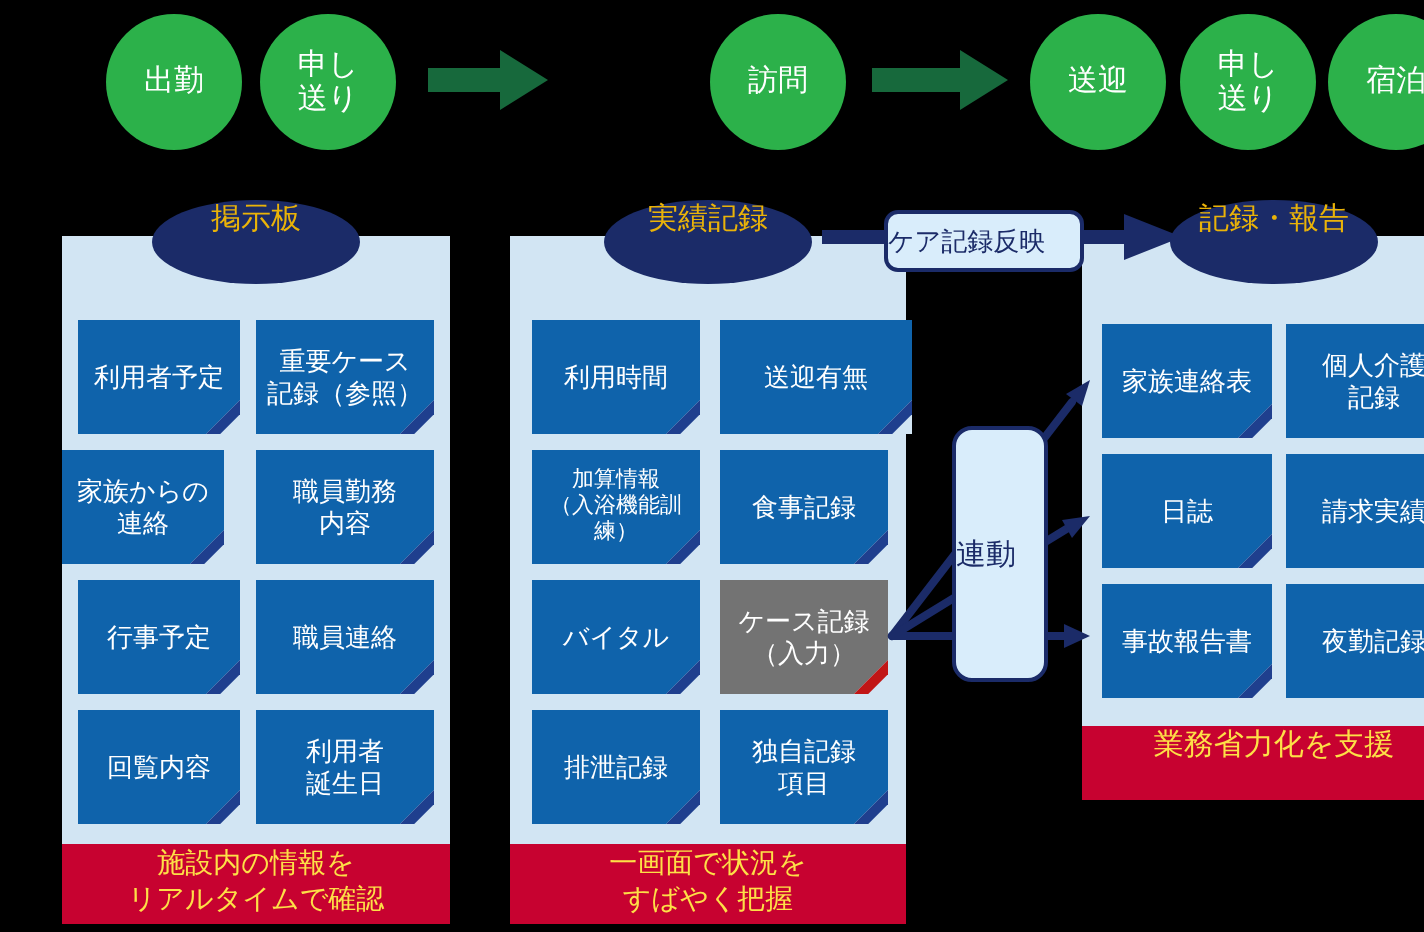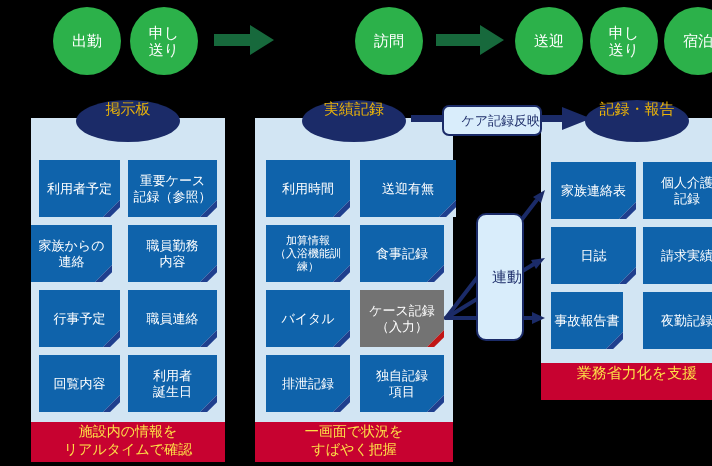--- a/index.html
+++ b/index.html
@@ -39,21 +39,21 @@
   .box.highlight::after{background:#c11616;}
   .footer{
     position:absolute;left:0;right:0;bottom:0;height:40px;background:#c70230;color:#fde047;
     display:flex;align-items:flex-start;justify-content:center;text-align:center;
     font-size:14px;line-height:1.3;white-space:pre-line;
   }
   .footer.single{height:37px;font-size:15px;}
   
   .chip{
     position:absolute;background:#d9edfb;border:2px solid #1b2b68;color:#1b2b68;
-    display:flex;align-items:center;justify-content:flex-end;z-index:4;
+    display:flex;align-items:center;justify-content:flex-start;z-index:4;
   }
   #care-chip{left:414px;top:105px;width:96px;height:27px;border-radius:7px;font-size:13px;white-space:nowrap;}
   #link-chip{left:448px;top:213px;width:44px;height:124px;border-radius:10px;font-size:15px;}
   
   #arrows{position:absolute;left:0;top:0;z-index:2;pointer-events:none;}
 </style>
 </head>
 <body>
 
 <div id="canvas">
@@ -108,21 +108,21 @@
 
   <section class="panel" style="left:513px;top:118px;width:192px;height:282px">
     <div class="oval">
         <span>記録・報告</span>
       </div>
     <div class="box" style="left:10px;top:44px;width:85px"><span>家族連絡表</span></div>
     <div class="box" style="left:102px;top:44px;width:88px"><span>個人介護
 記録</span></div>
     <div class="box" style="left:10px;top:109px;width:85px"><span>日誌</span></div>
     <div class="box" style="left:102px;top:109px;width:88px"><span>請求実績</span></div>
-    <div class="box" style="left:10px;top:174px;width:72px"><span>事故報告書</span></div>
+    <div class="box" style="left:10px;top:174px;width:85px"><span>事故報告書</span></div>
     <div class="box" style="left:102px;top:174px;width:88px"><span>夜勤記録</span></div>
     <div class="footer single"><span>業務省力化を支援</span></div>
   </section>
 
   <svg id="arrows" width="712" height="466" viewBox="0 0 712 466">
     <polygon points="186,34 222,34 222,25 246,40 222,55 222,46 186,46" fill="#17693c"></polygon>
     <polygon points="408,34 452,34 452,25 476,40 452,55 452,46 408,46" fill="#17693c"></polygon>
     <polygon points="383,115 534,115 534,107 563,118.5 534,130 534,122 383,122" fill="#1b2b68"></polygon>
     <g stroke="#1b2b68" stroke-width="4" stroke-linecap="round">
       <line x1="418" y1="318" x2="508" y2="201"></line>

